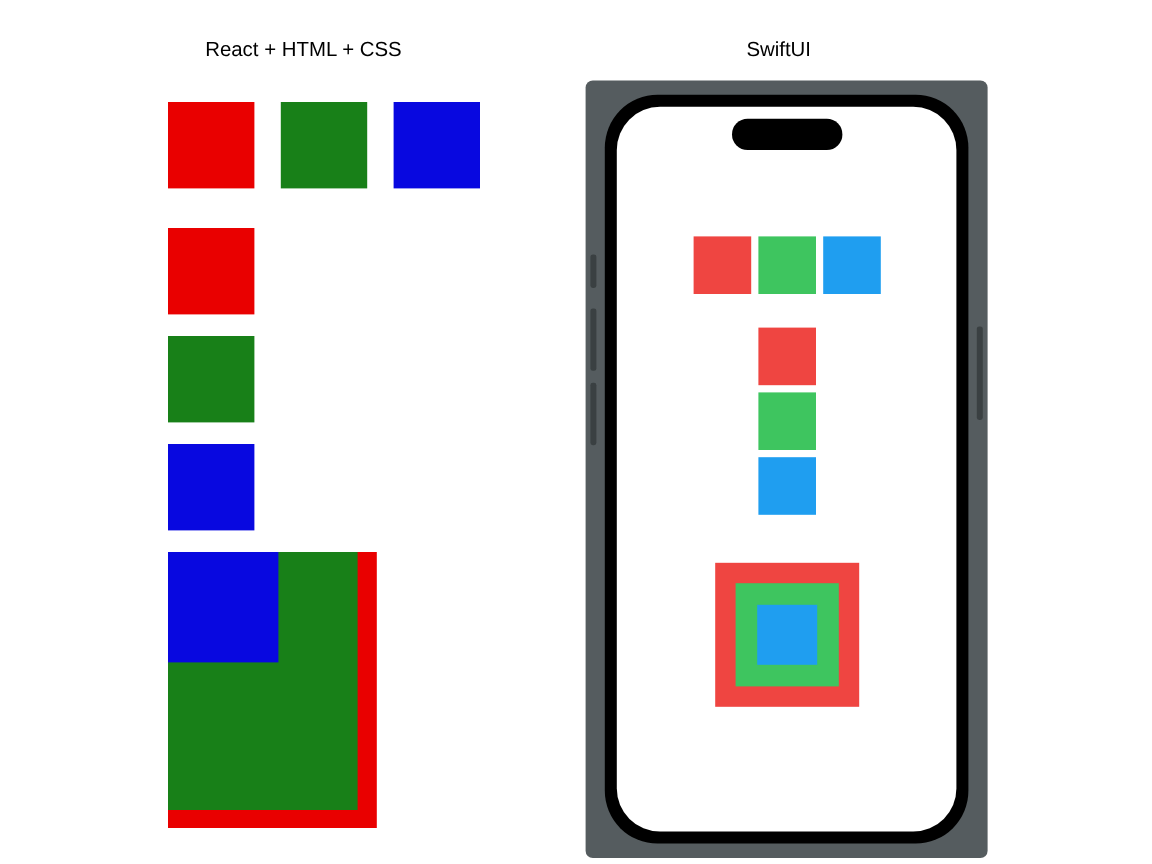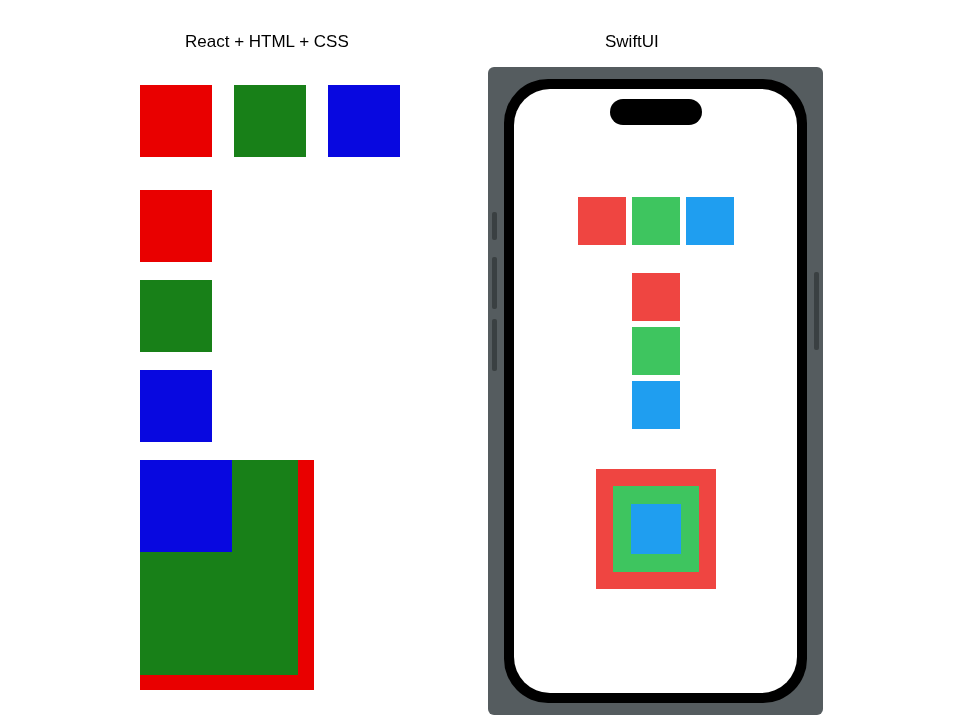--- a/index.html
+++ b/index.html
@@ -22,22 +22,22 @@
     .right-panel {
       width: 480px;
       position: relative;
     }
     .label {
       position: absolute;
       top: 32px;
       font-size: 17px;
       color: #000;
     }
-    .left-label { left: 185px; }
-    .right-label { left: 605px; }
+    .left-label { left: 171px; }
+    .right-label { left: 622px; }
 
     
     .row1 { position: absolute; top: 85px; left: 140px; display: flex; gap: 22px; }
     .sq { width: 72px; height: 72px; }
     .red-web { background: #e90000; }
     .green-web { background: #188018; }
     .blue-web { background: #0808e0; }
 
     .col-left { position: absolute; top: 190px; left: 140px; display: flex; flex-direction: column; gap: 18px; }
 

